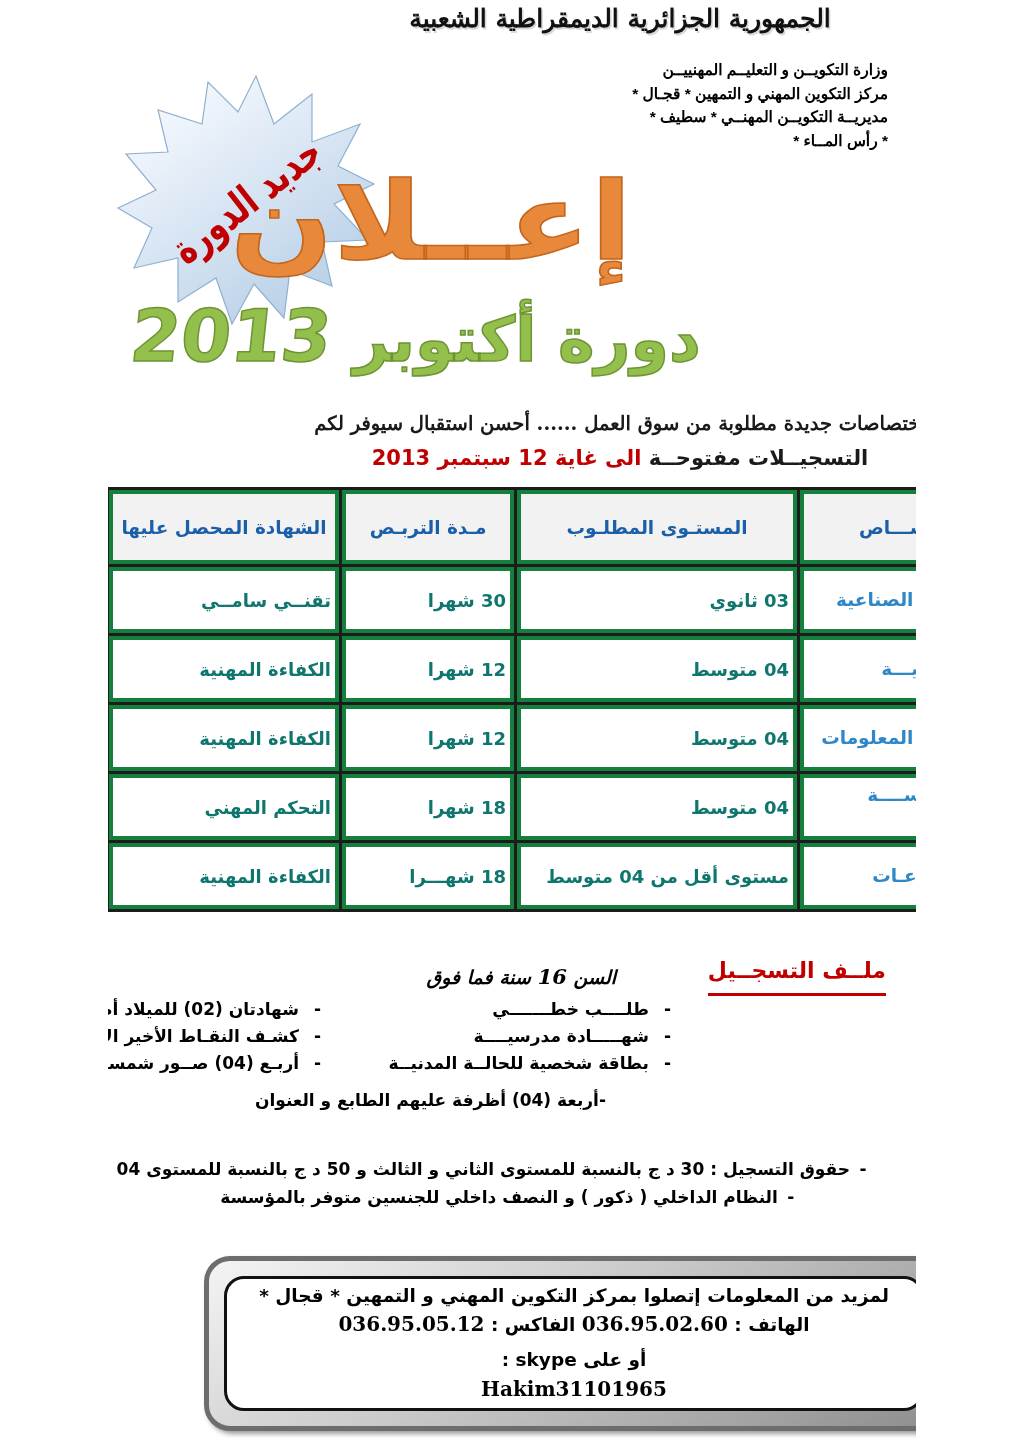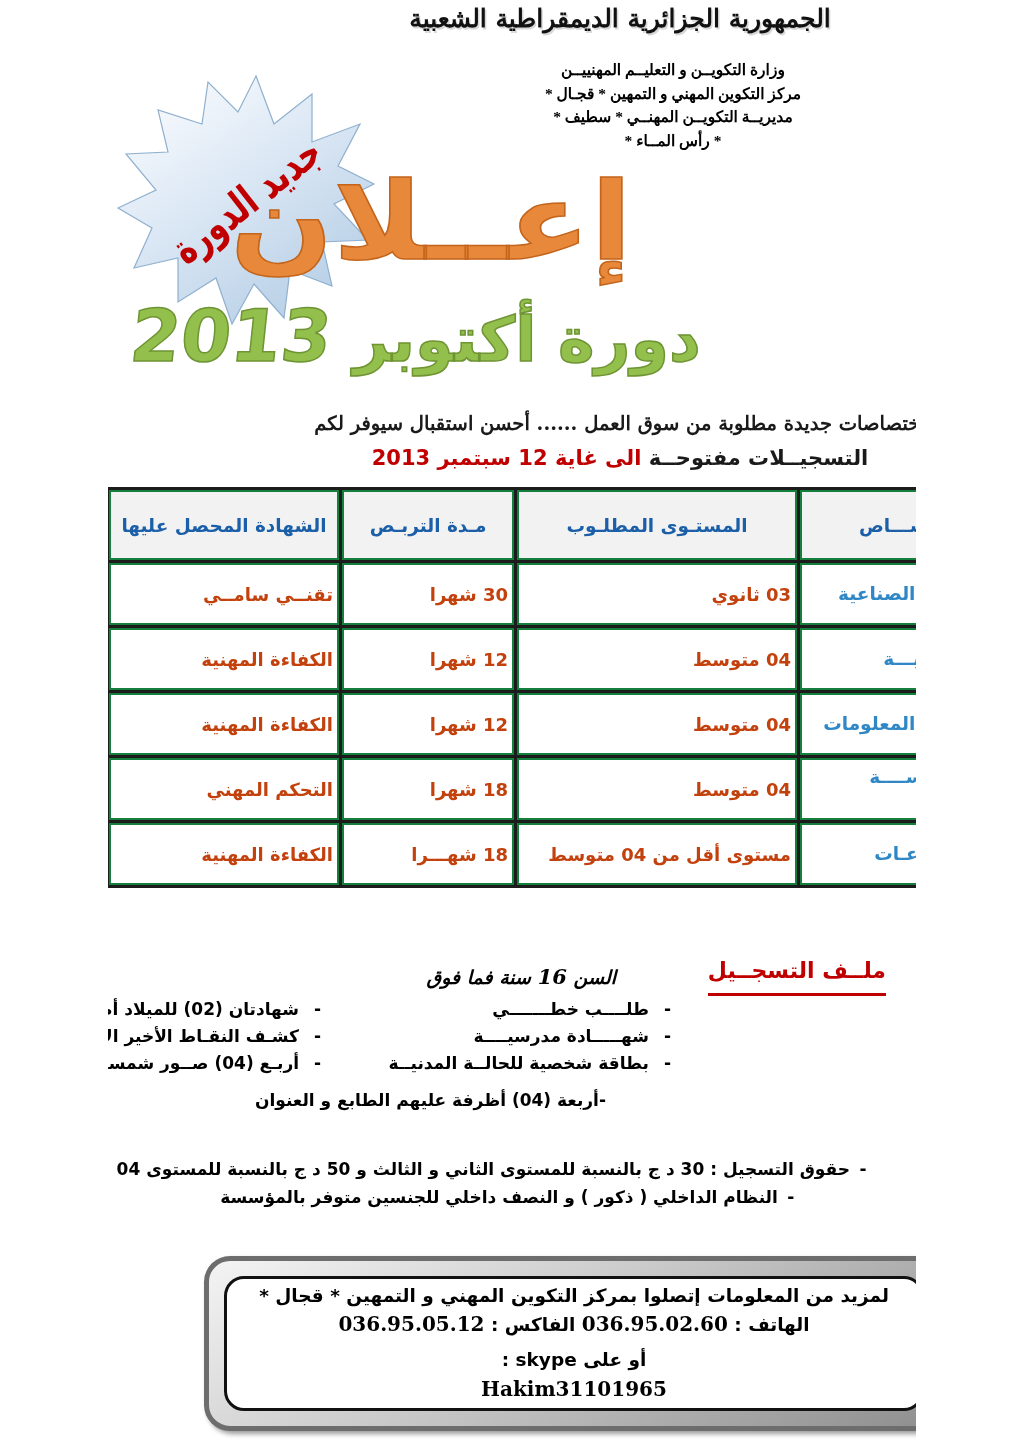--- a/index.html
+++ b/index.html
@@ -36,23 +36,23 @@
     text-shadow: 1.5px 1.5px 0 #d8d8d8;
     white-space: nowrap;
   }
 
   
   .ministry {
     position: absolute;
     top: 58px;
     right: 28px;
     width: 430px;
-    text-align: center;
-    direction: rtl;
-    font-family: Liberation Serif, serif;
+    text-align: right;
+    direction: rtl;
+    font-family: Liberation Sans, sans-serif;
     font-weight: bold;
     font-size: 15.5px;
     line-height: 1.52;
     color: #000;
   }
   .ministry div { white-space: nowrap; }
 
   
   .burst {
     position: absolute;
@@ -172,30 +172,30 @@
   }
   table.spec {
     border-collapse: separate;
     border-spacing: 3px;
     width: 100%;
     direction: rtl;
     background: #1c1c1c;
     table-layout: fixed;
   }
   table.spec th, table.spec td {
-    border: 2px solid #15803d;
+    border: 4px solid #15803d;
     background: #f2f2f2;
     vertical-align: middle;
     font-family: "DejaVu Sans", sans-serif;
     font-weight: bold;
     padding: 2px 4px;
   }
   table.spec thead th { height: 62px; font-size: 18.5px; color: #1A5FA8; }
   table.spec thead th.col-num { font-size: 18.5px; }
-  table.spec tbody td { height: 54px; font-size: 18px; color: #c2410c; background:#fff; }
+  table.spec tbody td { height: 54px; font-size: 18px; color: #0f766e; background:#fff; }
   table.spec tbody td.col-num { background: #f2f2f2; font-family:"DejaVu Serif","Liberation Serif",serif; font-size: 21px; }
   table.spec tbody td.col-spec { color: #2F87C6; font-size: 18.5px; line-height: 1.22; }
   .c-num   { width: 66px; }
   .c-spec  { width: 228px; }
   .c-level { width: 280px; }
   .c-dur   { width: 172px; }
   .c-cert  { width: 230px; }
 
   
   .reg-head {

